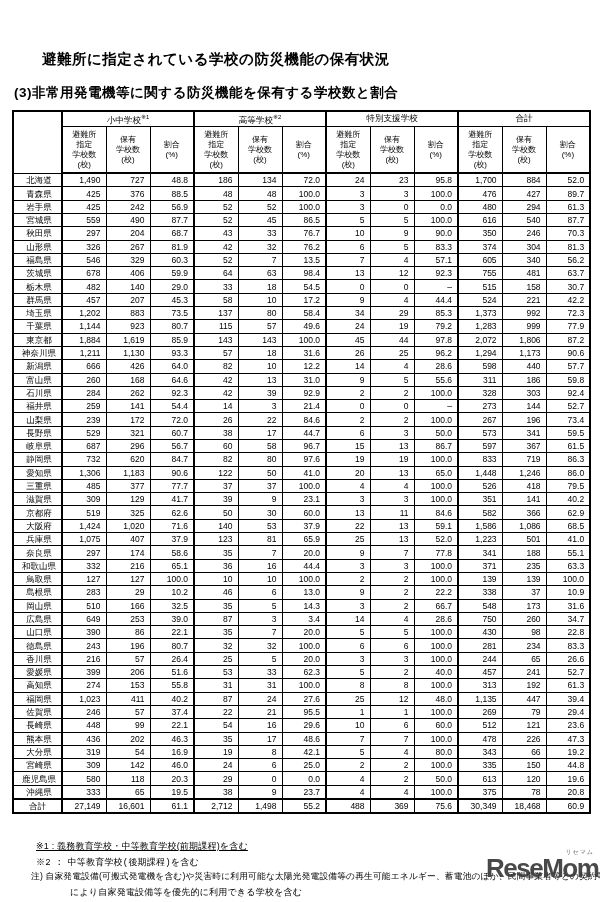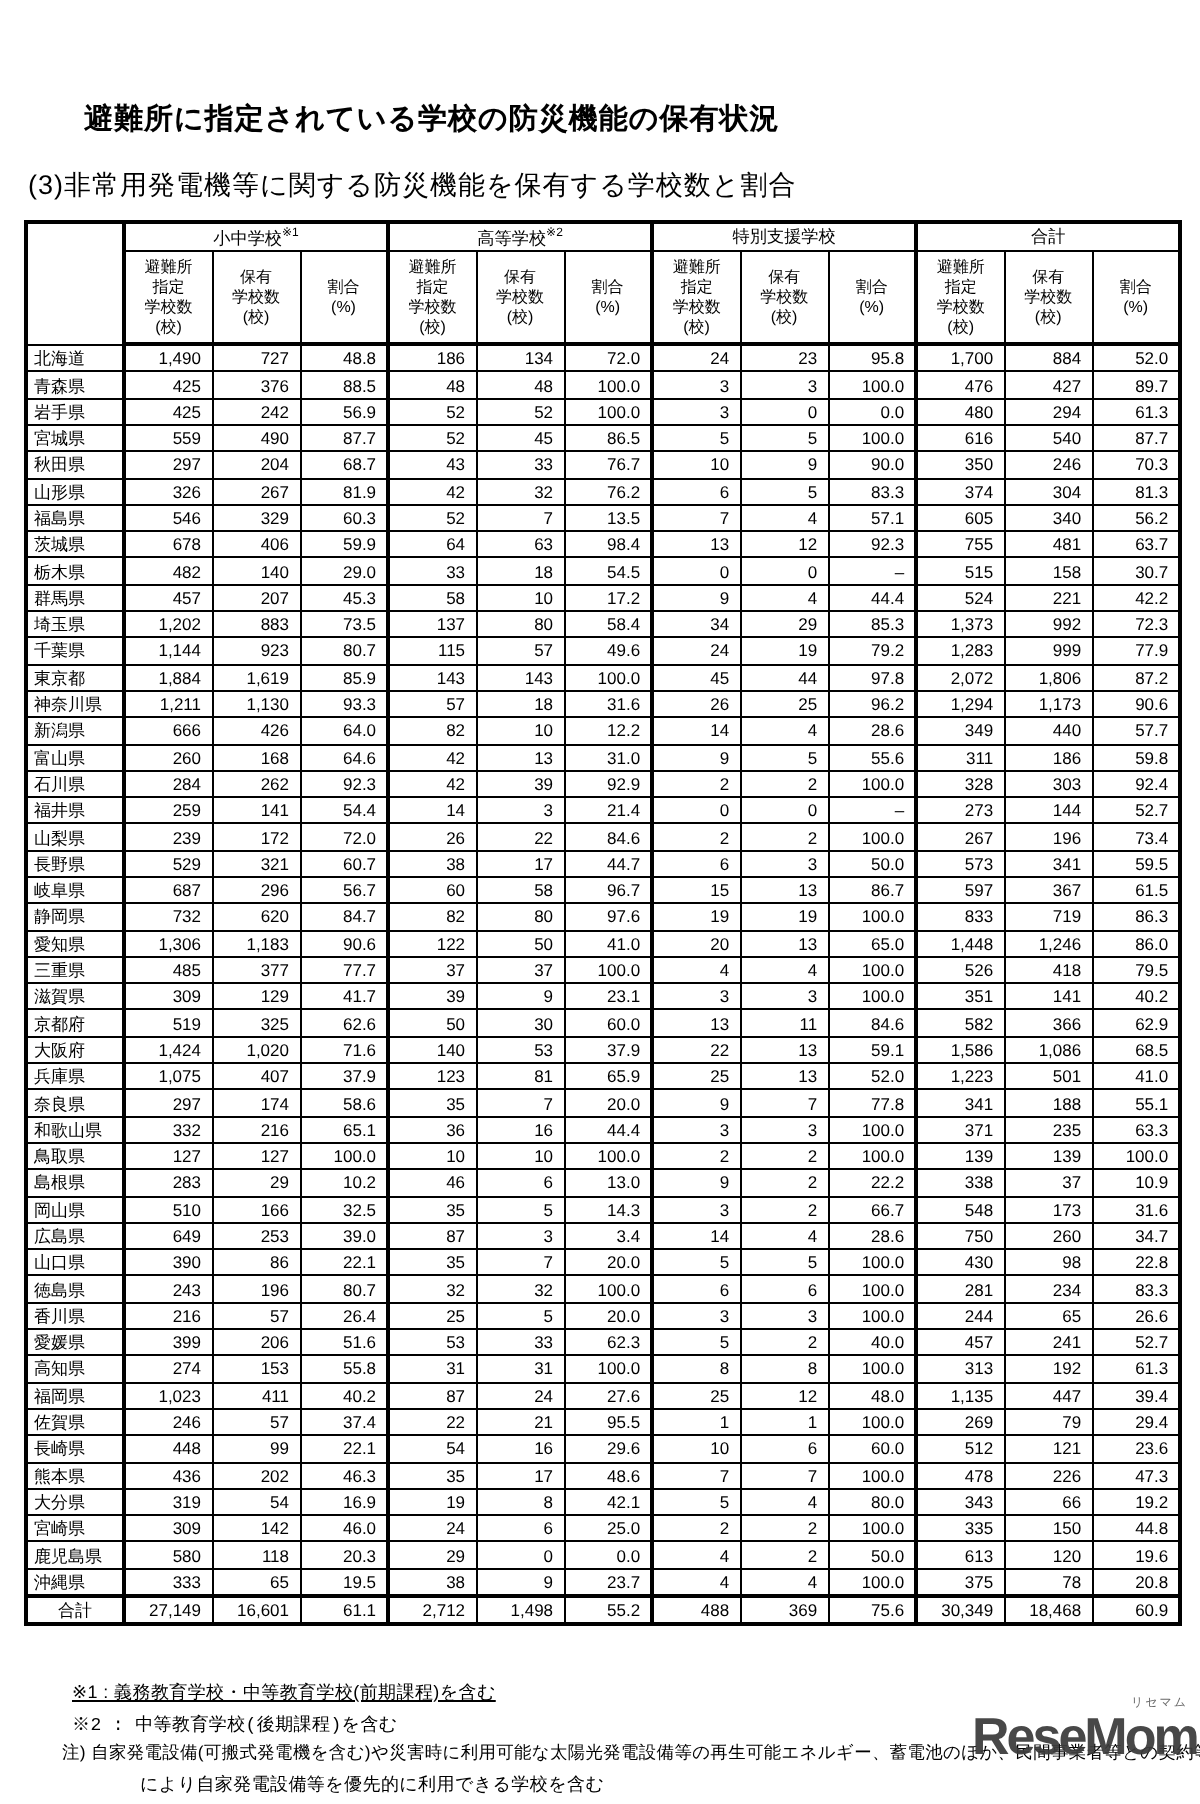--- a/index.html
+++ b/index.html
@@ -7,41 +7,41 @@
   .page {
     position:relative; width:600px; height:902px; background:#ffffff;
     font-family:"Liberation Sans","DejaVu Sans",sans-serif; color:#000; overflow:hidden;padding-left:16px;
   }
   .title {
     position:absolute; left:42px; top:50px;
     font-size:14.5px; font-weight:bold; letter-spacing:0.5px;
   }
   .subtitle {
     position:absolute; left:14px; top:84px;
-    font-size:13.5px; font-weight:normal; letter-spacing:0.5px;text-align:right;
+    font-size:13.5px; font-weight:bold; letter-spacing:0.5px;text-align:right;
   }
   table.main {
     position:absolute; left:12px; top:110px; width:577px;
     border-collapse:collapse; table-layout:fixed;
     border:2px solid #000;
   }
   col.c-pref { width:49px; }
   col.c-num  { width:44px; }
   th, td { border:1px solid #000; font-weight:normal; }
   th.gh {
     height:13px; font-size:8.6px; text-align:center; vertical-align:middle;
     line-height:11px;
   }
   th.sh {
     height:47px; font-size:8px; line-height:1.25; text-align:center;
     vertical-align:middle; white-space:pre-line;
   }
   .sup { font-size:6px; vertical-align:super; }
   tbody td { height:13.3px; font-size:8.5px; line-height:12px; vertical-align:middle; }
-  td.pref { text-align:left; padding-left:3px; }
+  td.pref { text-align:center; padding-left:3px; }
   td.num  { text-align:right; padding-right:5px; }
   .grpL { border-left:2px solid #000 !important; }
   thead tr.shr th { border-bottom:2px solid #000; }
   tr.total td { border-top:2px solid #000; }
   tr.total td.pref { text-align:center; padding-left:0; }
   .footnote {
     position:absolute; font-size:9px; letter-spacing:0.2px; white-space:nowrap;
   }
   .fn1 { left:36px; top:840px;text-decoration:underline; }
   .fn2 { left:36px; top:856px;font-family:Liberation Mono, monospace; }
@@ -345,21 +345,21 @@
           <td class="pref">新潟県</td>
           <td class="num grpL">666</td>
           <td class="num">426</td>
           <td class="num">64.0</td>
           <td class="num grpL">82</td>
           <td class="num">10</td>
           <td class="num">12.2</td>
           <td class="num grpL">14</td>
           <td class="num">4</td>
           <td class="num">28.6</td>
-          <td class="num grpL">349</td>
+          <td class="num grpL">598</td>
           <td class="num">440</td>
           <td class="num">57.7</td>
         </tr>
         <tr>
           <td class="pref">富山県</td>
           <td class="num grpL">260</td>
           <td class="num">168</td>
           <td class="num">64.6</td>
           <td class="num grpL">42</td>
           <td class="num">13</td>

